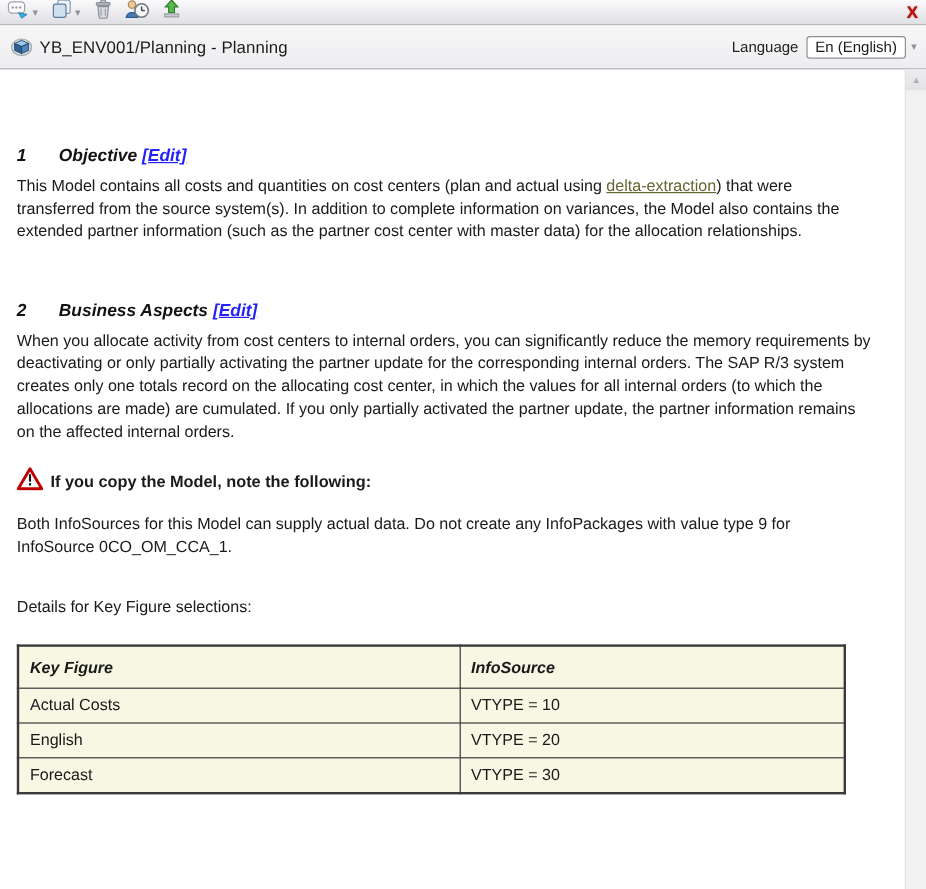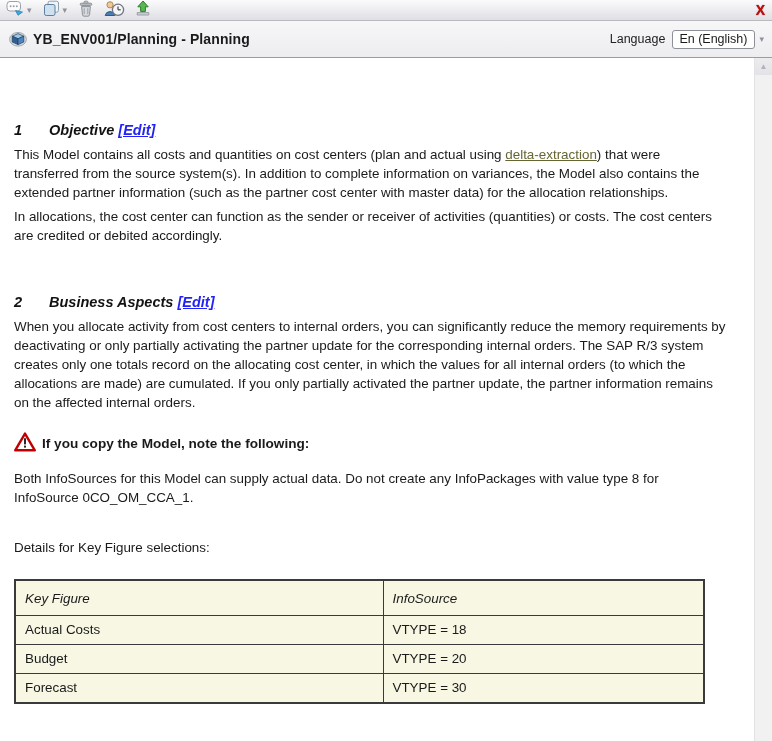--- a/index.html
+++ b/index.html
@@ -14,21 +14,21 @@
   .tb-caret { font-size:9px; color:#8d939b; margin:0 3px 0 1px; line-height:1; }
   .tb-gap { width:6px; }
   .close-btn { position:absolute; right:5px; top:1px; font-weight:bold; font-size:14px;
                color:#c20d0d; text-shadow:0 0 1px #7e0808; line-height:18px; padding:0 2px; }
 
   
   .header { height:37px; background:linear-gradient(#f7f7f8,#ededf0);
             border-bottom:1px solid #9b9ba2; display:flex; align-items:center;
             padding:0 8px 0 9px; }
   .hdr-icon { margin-right:6px; display:flex; }
-  .hdr-title { font-size:14px; font-weight:bold; color:#1b1b1b; letter-spacing:0.1px; }
+  .hdr-title { font-size:14px; font-weight:normal; color:#1b1b1b; letter-spacing:0.1px; }
   .hdr-right { margin-left:auto; display:flex; align-items:center;text-align:center; }
   .lang-label { font-size:12.5px; color:#222; margin-right:7px; }
   .lang-select { border:1px solid #8e9097; border-radius:3px; background:#fff;
                  font-size:12.5px; padding:1px 7px 2px 6px; min-width:78px; }
   .lang-caret { font-size:9px; color:#8d939b; margin-left:4px; }
 
   
   .content { position:relative; height:683px; background:#fff; }
   .doc { padding:64px 46px 0 14px; }
 
@@ -46,21 +46,21 @@
   .warning-line svg { margin-right:6px; flex:0 0 auto; }
   .warning-text { font-size:13.6px; font-weight:bold; line-height:18px; }
   .warning-para { margin-top:13px; }
 
   .details-line { font-size:13.4px; margin-top:33px; margin-bottom:24px; }
 
   table.kf { border-collapse:collapse; width:691px; }
   table.kf th, table.kf td { border:1px solid #3a3a3a; background:#f7f7e3;
                              font-size:13.4px; text-align:left; vertical-align:middle; }
   table.kf { border:2px solid #3a3a3a; }
-  table.kf th { font-style:italic; font-weight:normal; padding:10px 9px 9px 9px; }
+  table.kf th { font-style:italic; font-weight:bold; padding:10px 9px 9px 9px; }
   table.kf td { padding:5px 9px 6px 9px; height:29px; }
   .col-keyfigure { width:368px; }
 
   
   .scrollbar { position:absolute; top:0; right:0; width:18px; height:683px;
                background:#f1f1f2; border-left:1px solid #e2e2e5; }
   .scroll-up { height:17px; display:flex; align-items:center; justify-content:center;
                background:linear-gradient(#ececef,#e3e3e7); }
   .scroll-up-glyph { font-size:8px; color:#aeb2ba; line-height:1; }
 </style>
@@ -145,58 +145,57 @@
 
 <div class="content">
   <div class="doc">
 
     <div>
       <div class="section-heading">
         <span class="sec-num">1</span><span>Objective</span>
         <a class="edit-link">[Edit]</a>
       </div>
       <p class="body-text"><span>This Model contains all costs and quantities on cost centers (plan and actual using </span><a class="inline-link">delta-extraction</a><span>) that were transferred from the source system(s). In addition to complete information on variances, the Model also contains the extended partner information (such as the partner cost center with master data) for the allocation relationships.</span></p>
-      <p class="body-text">In allocations, the cost center can function as the sender or receiver of activities (quantities) or costs. The cost centers are credited or debited accordingly.</p>
     </div>
 
     <div class="section-2">
       <div class="section-heading">
         <span class="sec-num">2</span><span>Business Aspects</span>
         <a class="edit-link">[Edit]</a>
       </div>
       <p class="body-text">When you allocate activity from cost centers to internal orders, you can significantly reduce the memory requirements by deactivating or only partially activating the partner update for the corresponding internal orders.  The SAP R/3 system creates only one totals record on the allocating cost center, in which the values for all internal orders (to which the allocations are made) are cumulated. If you only partially activated the partner update, the partner information remains on the affected internal orders.</p>
 
       <div class="warning-line">
         <span>
           <svg width="22" height="20" viewBox="0 0 22 20">
             <path d="M11 1.6 L20.8 18.3 H1.2 Z" fill="#fff" stroke="#c00000" stroke-width="2.4" stroke-linejoin="round"></path>
             <rect x="10.1" y="6.2" width="1.8" height="6.2" fill="#111"></rect>
             <rect x="10.1" y="13.6" width="1.8" height="2" fill="#111"></rect>
           </svg>
         </span>
         <span class="warning-text">If you copy the Model, note the following:</span>
       </div>
-      <p class="body-text warning-para">Both InfoSources for this Model can supply actual data. Do not create any InfoPackages with value type 8 for InfoSource 0CO_OM_CCA_1.</p>
+      <p class="body-text warning-para">Both InfoSources for this Model can supply actual data. Do not create any InfoPackages with value type 9 for InfoSource 0CO_OM_CCA_1.</p>
 
       <div class="details-line">Details for Key Figure selections:</div>
 
       <table class="kf">
         <thead>
           <tr>
             <th class="col-keyfigure">Key Figure</th>
             <th>InfoSource</th>
           </tr>
         </thead>
         <tbody>
           <tr>
             <td>Actual Costs</td>
-            <td>VTYPE = 18</td>
-          </tr>
-          <tr>
-            <td>Budget</td>
+            <td>VTYPE = 10</td>
+          </tr>
+          <tr>
+            <td>English</td>
             <td>VTYPE = 20</td>
           </tr>
           <tr>
             <td>Forecast</td>
             <td>VTYPE = 30</td>
           </tr>
         </tbody>
       </table>
     </div>
   </div>

